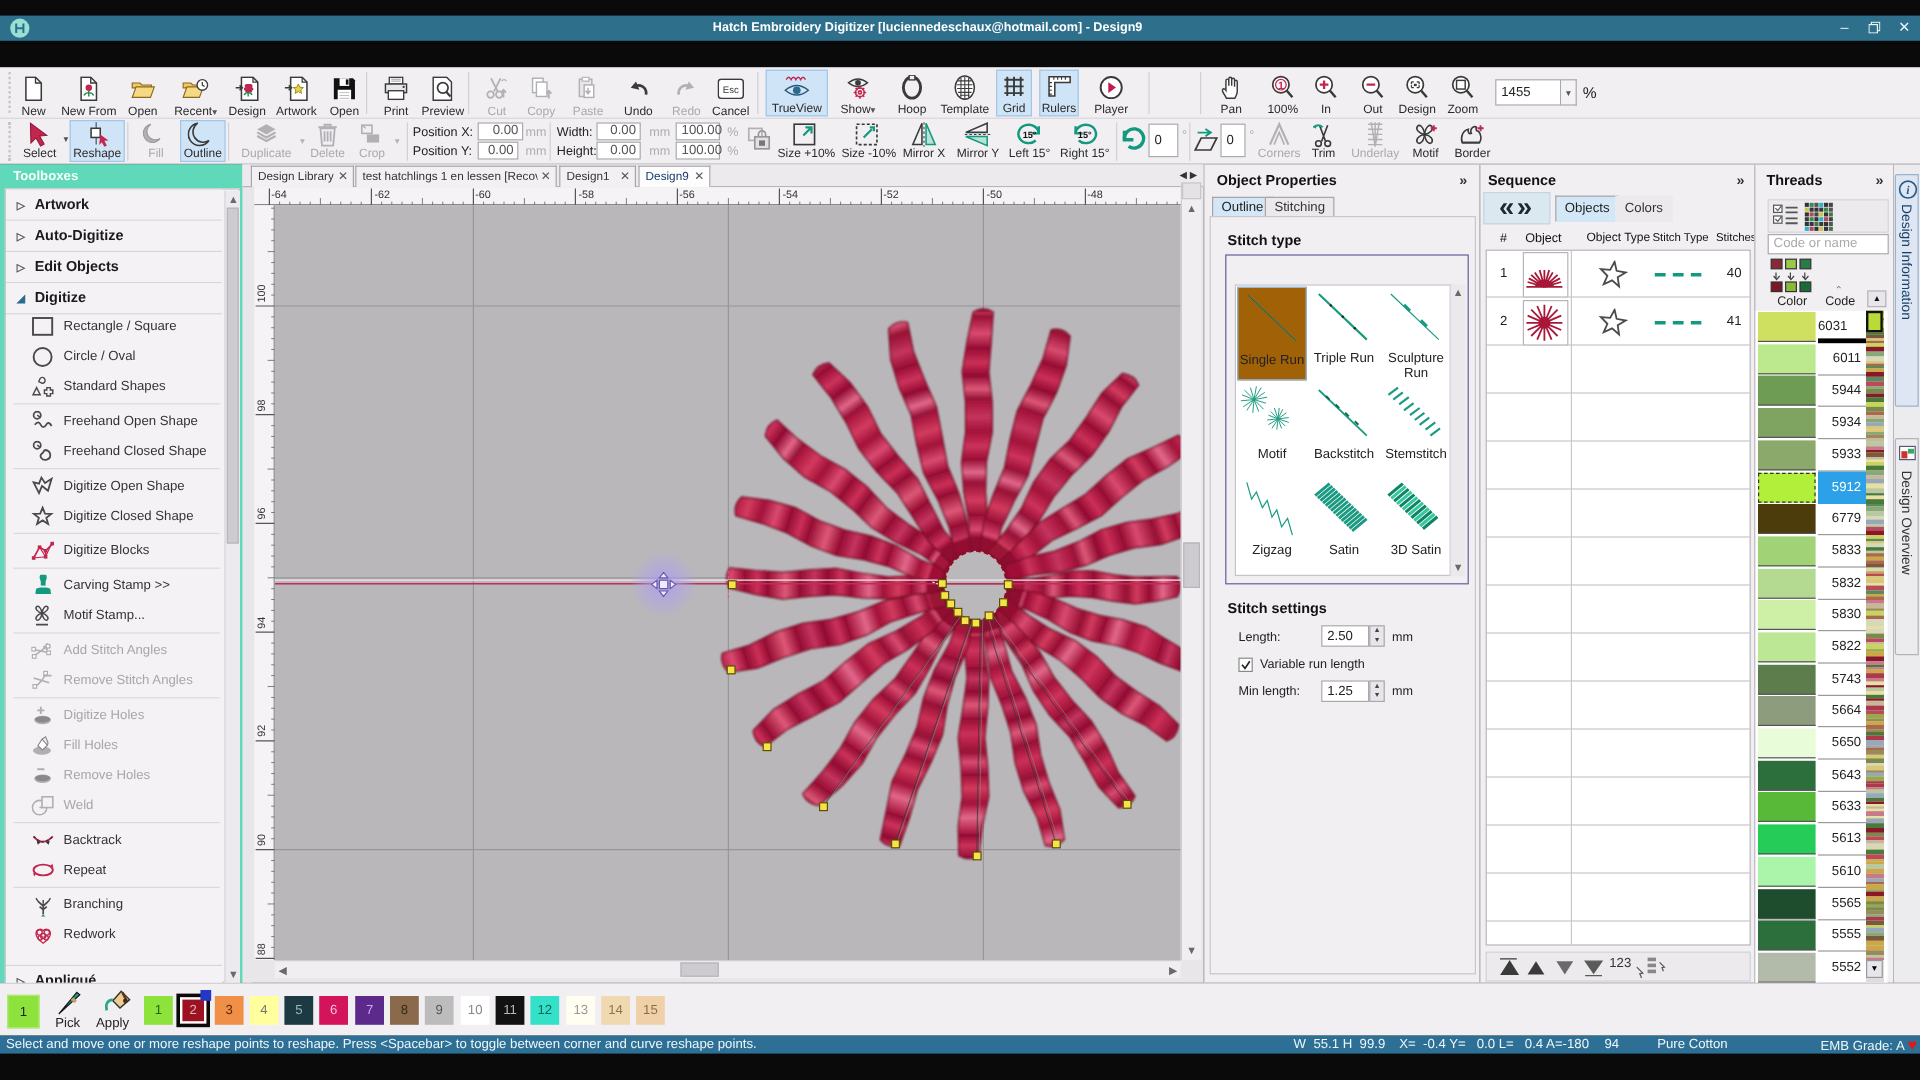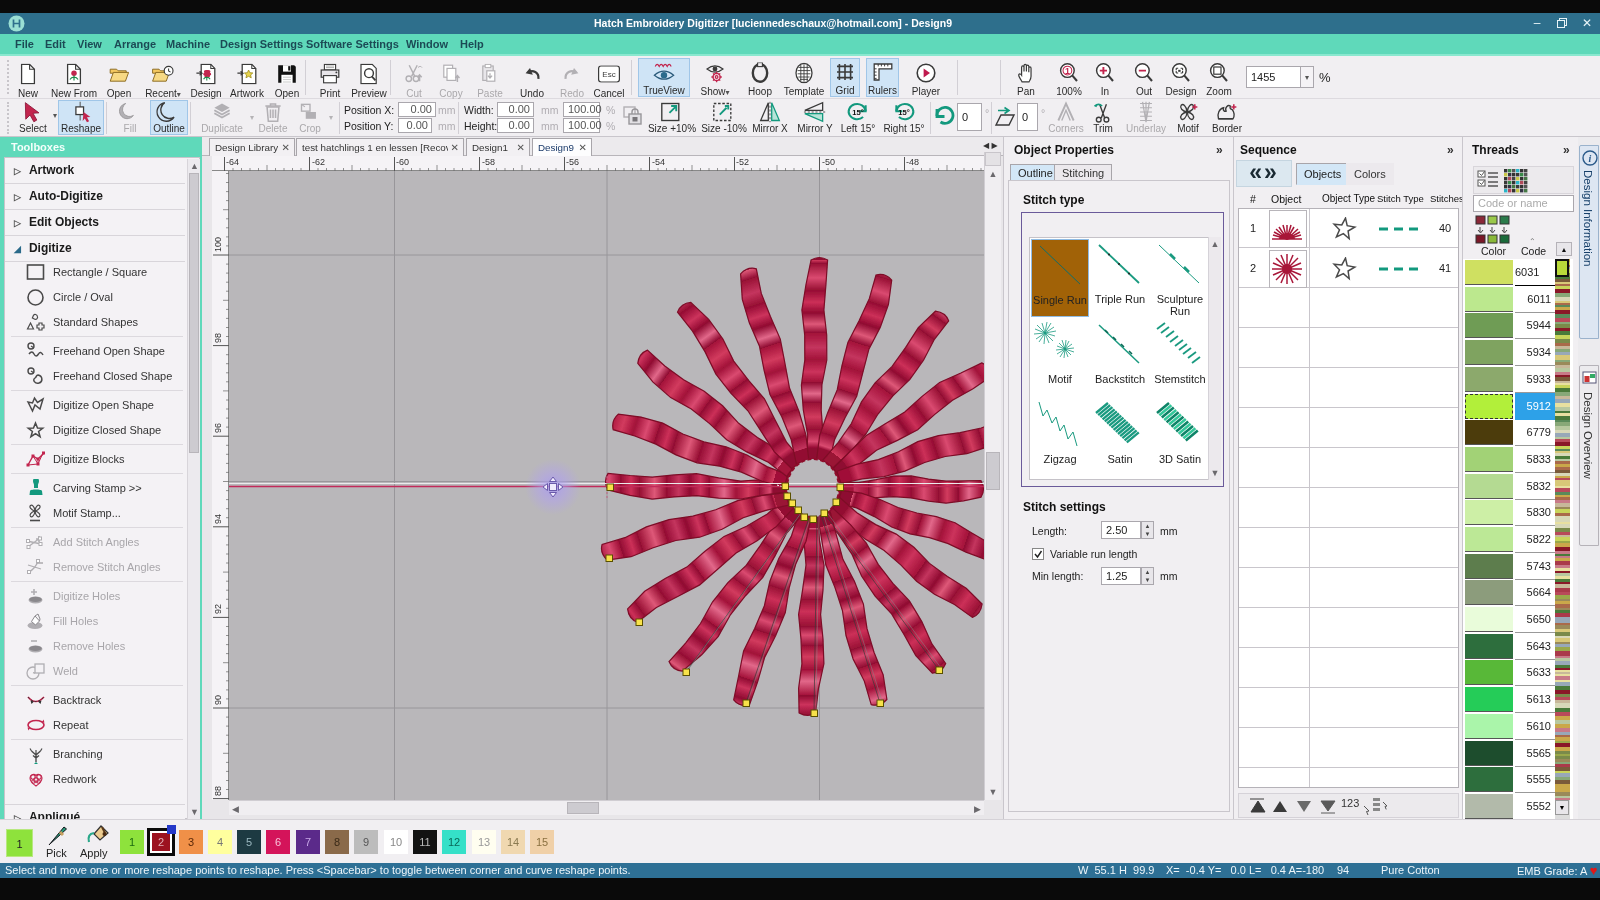--- a/index.html
+++ b/index.html
@@ -80,31 +80,20 @@
       </svg>
       <div id="title-text" style="font-size:10.5px;width:1546px">Hatch Embroidery Digitizer [luciennedeschaux@hotmail.com] - Design9</div>
       <div class="abs winbtn" style="left:1527px;width:20px">–</div>
       <div class="abs winbtn" style="left:1552px;width:20px">
         <svg width="10" height="10" style="margin:5px auto 0">
           <rect x="2.5" y="0.5" width="7" height="7" fill="none" stroke="#e8f4f8"></rect>
           <rect x="0.5" y="2.5" width="7" height="7" fill="#2e6f8c" stroke="#e8f4f8"></rect>
         </svg>
       </div>
       <div class="abs winbtn" style="left:1577px;width:20px">✕</div>
-    </div>
-    <div class="abs" id="menubar">
-      <div class="mitem" style="left:15px">File</div>
-      <div class="mitem" style="left:45px">Edit</div>
-      <div class="mitem" style="left:77px">View</div>
-      <div class="mitem" style="left:114px">Arrange</div>
-      <div class="mitem" style="left:166px">Machine</div>
-      <div class="mitem" style="left:220px">Design Settings</div>
-      <div class="mitem" style="left:306px">Software Settings</div>
-      <div class="mitem" style="left:406px">Window</div>
-      <div class="mitem" style="left:460px">Help</div>
     </div>
     <div class="abs" id="tb1">
       <div class="abs" style="left:7px;top:4px;width:3px;height:34px;border-left:2px dotted #c8c5ca"></div>
       <div class="tbtn" style="left:6px;top:4px;width:44px">
         <div class="tico" style="height:28px">
           <svg width="22" height="26" viewBox="0 0 22 26">
             <path d="M3 1 h10 l6 6 v18 h-16 z" fill="#fff" stroke="#3a3a3a" stroke-width="1.6"></path>
             <path d="M13 1 v6 h6" fill="none" stroke="#3a3a3a" stroke-width="1.4"></path>
           </svg>
         </div>
@@ -2115,21 +2104,21 @@
         <rect x="13" y="20" width="9" height="8" fill="#8ab83a" stroke="#333"></rect>
         <rect x="25" y="20" width="9" height="8" fill="#1a6a3a" stroke="#333"></rect>
       </svg>
       <div class="flbl" style="left:18px;top:108px;color:#222">Color</div>
       <div class="abs" style="left:66px;top:100px;font-size:8px;color:#777">⌃</div>
       <div class="flbl" style="left:58px;top:108px;color:#222">Code</div>
       <div class="abs" style="left:93px;top:105px;width:16px;height:14px;background:#e8e6ea;border:1px solid #b5b2b8;text-align:center;font-size:7px;color:#111;line-height:13px">▲</div>
       <div class="abs" id="thtable">
         <div class="throw" style="top:0px">
           <div class="thsw" style="background:#cfe061;border-bottom:1px solid #555"></div>
-          <div class="thcode" style="padding-right:20px;border-bottom:1px solid #000000">6031</div>
+          <div class="thcode" style="padding-right:20px;border-bottom:4px solid #000000">6031</div>
         </div>
         <div class="throw" style="top:27px">
           <div class="thsw" style="background:#bce88e;border-bottom:1px solid #555"></div>
           <div class="thcode" style="padding-right:4px;border-bottom:1px solid #999">6011</div>
         </div>
         <div class="throw" style="top:53px">
           <div class="thsw" style="background:#6f9c55;border-bottom:1px solid #555"></div>
           <div class="thcode" style="padding-right:4px;border-bottom:1px solid #999">5944</div>
         </div>
         <div class="throw" style="top:80px">

